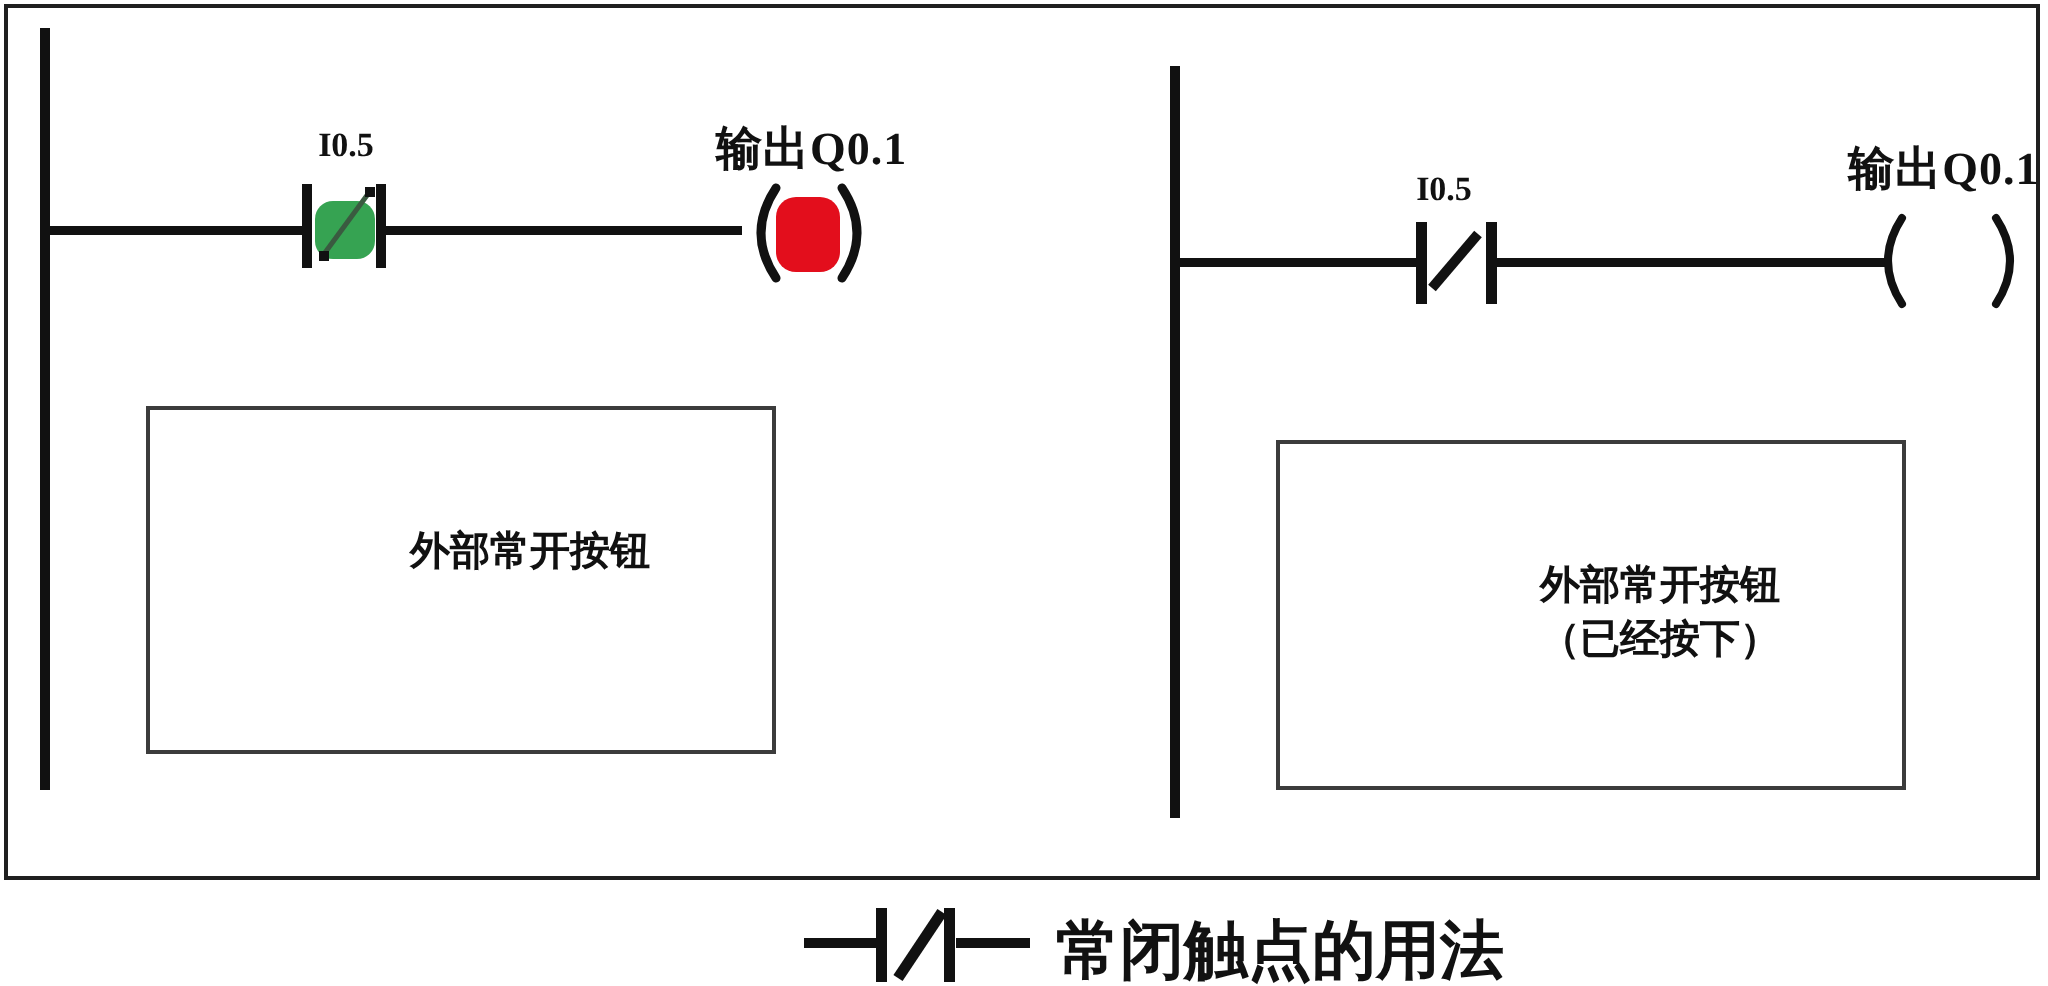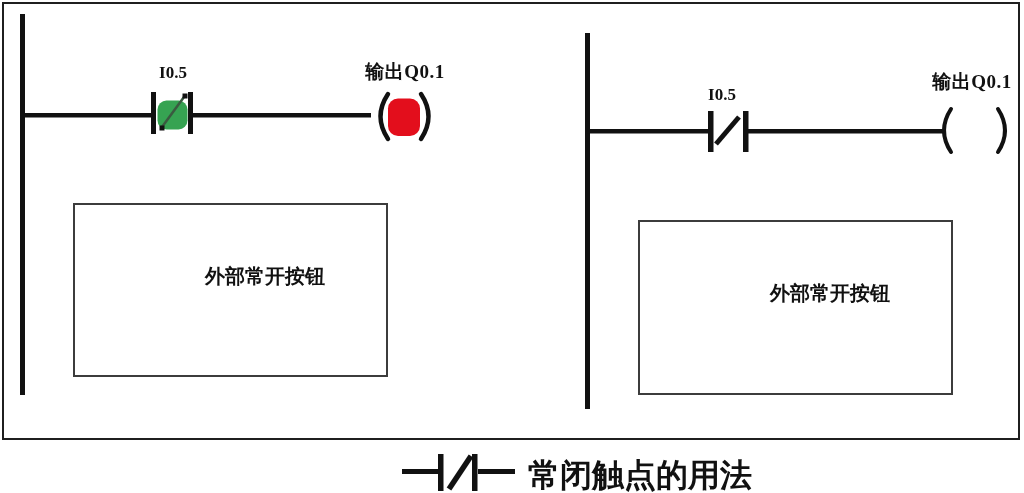--- a/index.html
+++ b/index.html
@@ -18,21 +18,21 @@
   }
   .svg-layer{left:0;top:0;width:1024px;height:493px;pointer-events:none;}
   .lbl{
     position:absolute;
     font-weight:bold;
     text-align:center;
     white-space:nowrap;
     line-height:1.1;
   }
   .lbl-contact{font-size:17px;}
-  .lbl-coil{font-size:19px;letter-spacing:0.5px;}
+  .lbl-coil{font-size:23px;letter-spacing:0.5px;}
   .callout-box{
     border:2px solid #3c3c3c;box-sizing:border-box;background:#fff;
   }
   .callout-text{
     position:absolute;
     font-weight:bold;font-size:20px;line-height:27px;
     white-space:nowrap;
   }
   .legend-label{
     position:absolute;
@@ -121,15 +121,16 @@
 <div class="lbl lbl-coil" style="left:924px;top:72px;width:96px;">输出Q0.1</div>
 
 <div class="abs callout-box" style="left:73px;top:203px;width:315px;height:174px;"></div>
 <div class="callout-text" style="left:205px;top:263px;">
   <div>外部常开按钮</div>
 </div>
 
 <div class="abs callout-box" style="left:638px;top:220px;width:315px;height:175px;"></div>
 <div class="callout-text" style="left:770px;top:280px;">
   <div>外部常开按钮</div>
+  <div>（已经按下）</div>
 </div>
 
 <div class="legend-label" style="left:528px;top:454px;">常闭触点的用法</div>
 
 </body></html>

